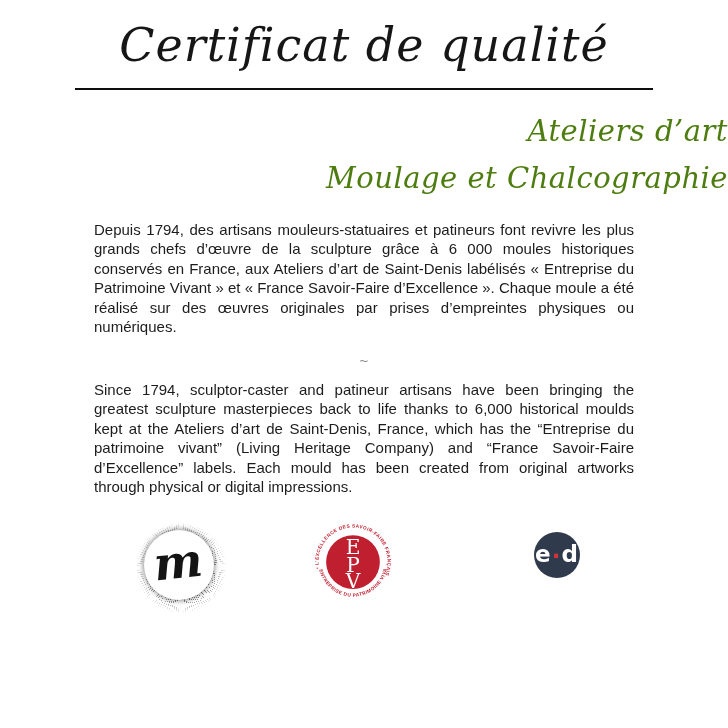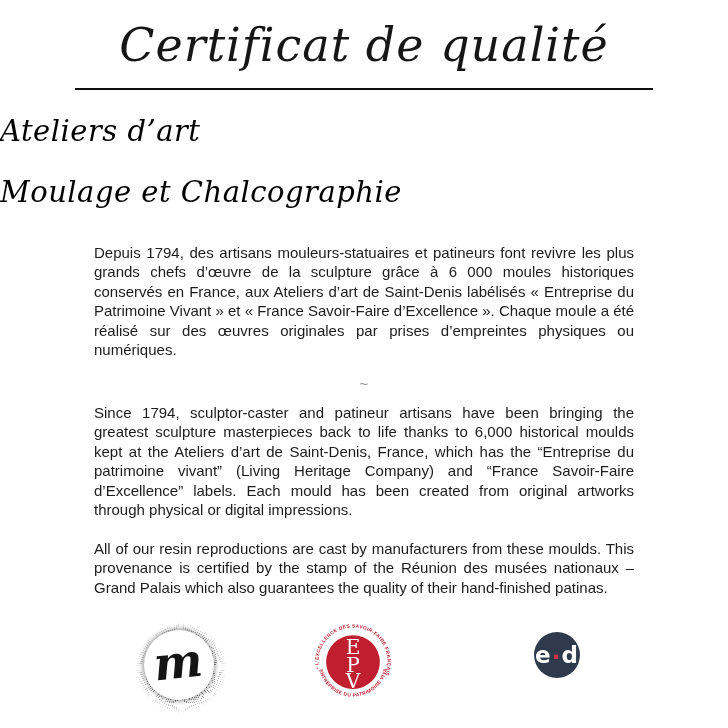--- a/index.html
+++ b/index.html
@@ -26,36 +26,36 @@
   .rule {
     width: 578px; height: 0;
     border-top: 2px solid #0e0e0e;
     margin: 9px auto 0 auto;
   }
   .subtitle {
     font-family: "DejaVu Serif", serif;
     font-style: italic;
     font-weight: normal;
     font-size: 29px;
-    text-align: left;
-    color: #000000;
+    text-align: right;
+    color: #4d7c0f;
     letter-spacing: 0.5px;
   }
   .subtitle.first { margin-top: 24px; }
-  .subtitle.second { margin-top: 27px; }
+  .subtitle.second { margin-top: 13px; }
 
   
   .body-text {
     width: 540px;
     margin: 0 auto;
     font-size: 15px;
     line-height: 19.5px;
     text-align: justify;
   }
-  .body-text.fr { margin-top: 34px; }
+  .body-text.fr { margin-top: 25px; }
   .body-text p { margin-bottom: 19px; }
   .body-text.en { }
   .separator {
     text-align: center;
     color: #888888;
     font-size: 15px;
     line-height: 14px;
     margin: -2px 0 12px 0;
   }
 
@@ -138,21 +138,20 @@
   <h2 class="subtitle second">Moulage et Chalcographie</h2>
 
   <div class="body-text fr">
     <p>Depuis 1794, des artisans mouleurs-statuaires et patineurs font revivre les plus grands chefs d’œuvre de la sculpture grâce à 6 000 moules historiques conservés en France, aux Ateliers d’art de Saint-Denis labélisés « Entreprise du Patrimoine Vivant » et « France Savoir-Faire d’Excellence ». Chaque moule a été réalisé sur des œuvres originales par prises d’empreintes physiques ou numériques.</p>
   </div>
 
   <div class="separator">~</div>
 
   <div class="body-text en">
     <p>Since 1794, sculptor-caster and patineur artisans have been bringing the greatest sculpture masterpieces back to life thanks to 6,000 historical moulds kept at the Ateliers d’art de Saint-Denis, France, which has the “Entreprise du patrimoine vivant” (Living Heritage Company) and “France Savoir-Faire d’Excellence” labels. Each mould has been created from original artworks through physical or digital impressions.</p>
-    <p>All of our resin reproductions are cast by manufacturers from these moulds. This provenance is certified by the stamp of the Réunion des musées nationaux – Grand Palais which also guarantees the quality of their hand-finished patinas.</p>
   </div>
 
   <div class="logos">
 
     <div class="rmn-logo">
       <div class="rmn-rays"></div>
       <div class="rmn-disc">
         <span class="rmn-m">m</span>
       </div>
     </div>

